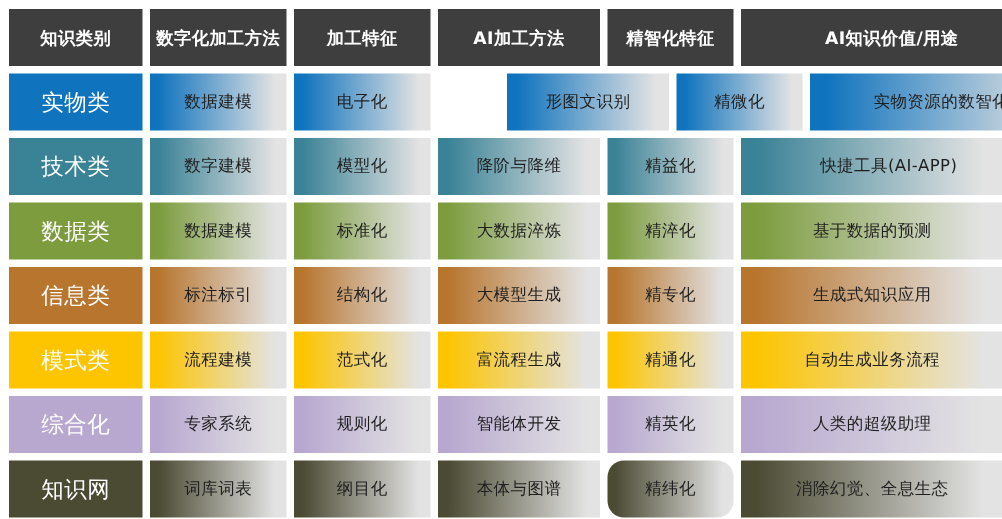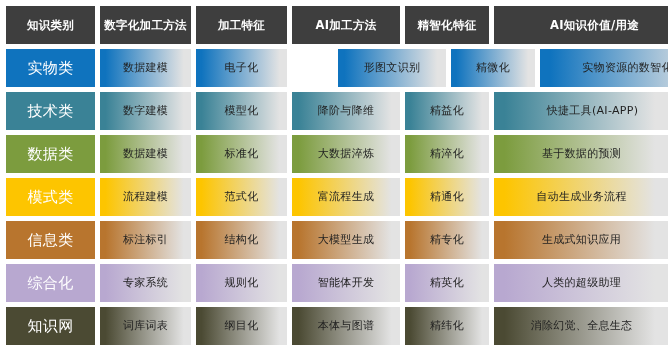--- a/index.html
+++ b/index.html
@@ -98,44 +98,44 @@
     </div>
     <div class="row">
       <div class="cell body-cell solid c0 txt-light" style="background: rgb(124, 156, 62);">数据类</div>
       <div class="cell body-cell grad c1" style="background: linear-gradient(to right, rgb(124, 156, 62) 0%, rgb(124, 156, 62) 6%, rgb(227, 227, 227) 92%, rgb(227, 227, 227) 100%);">数据建模</div>
       <div class="cell body-cell grad c2" style="background: linear-gradient(to right, rgb(124, 156, 62) 0%, rgb(124, 156, 62) 6%, rgb(227, 227, 227) 92%, rgb(227, 227, 227) 100%);">标准化</div>
       <div class="cell body-cell grad c3" style="background: linear-gradient(to right, rgb(124, 156, 62) 0%, rgb(124, 156, 62) 6%, rgb(227, 227, 227) 92%, rgb(227, 227, 227) 100%);">大数据淬炼</div>
       <div class="cell body-cell grad c4" style="background: linear-gradient(to right, rgb(124, 156, 62) 0%, rgb(124, 156, 62) 6%, rgb(227, 227, 227) 92%, rgb(227, 227, 227) 100%);">精淬化</div>
       <div class="cell body-cell grad c5" style="background: linear-gradient(to right, rgb(124, 156, 62) 0%, rgb(124, 156, 62) 6%, rgb(227, 227, 227) 92%, rgb(227, 227, 227) 100%);">基于数据的预测</div>
     </div>
     <div class="row">
+      <div class="cell body-cell solid c0 txt-light" style="background: rgb(184, 117, 46);">信息类</div>
+      <div class="cell body-cell grad c1" style="background: linear-gradient(to right, rgb(184, 117, 46) 0%, rgb(184, 117, 46) 6%, rgb(227, 227, 227) 92%, rgb(227, 227, 227) 100%);">标注标引</div>
+      <div class="cell body-cell grad c2" style="background: linear-gradient(to right, rgb(184, 117, 46) 0%, rgb(184, 117, 46) 6%, rgb(227, 227, 227) 92%, rgb(227, 227, 227) 100%);">结构化</div>
+      <div class="cell body-cell grad c3" style="background: linear-gradient(to right, rgb(184, 117, 46) 0%, rgb(184, 117, 46) 6%, rgb(227, 227, 227) 92%, rgb(227, 227, 227) 100%);">大模型生成</div>
+      <div class="cell body-cell grad c4" style="background: linear-gradient(to right, rgb(184, 117, 46) 0%, rgb(184, 117, 46) 6%, rgb(227, 227, 227) 92%, rgb(227, 227, 227) 100%);">精专化</div>
+      <div class="cell body-cell grad c5" style="background: linear-gradient(to right, rgb(184, 117, 46) 0%, rgb(184, 117, 46) 6%, rgb(227, 227, 227) 92%, rgb(227, 227, 227) 100%);">生成式知识应用</div>
+    </div>
+    <div class="row">
       <div class="cell body-cell solid c0 txt-dark" style="background: rgb(253, 197, 0);">模式类</div>
       <div class="cell body-cell grad c1" style="background: linear-gradient(to right, rgb(253, 197, 0) 0%, rgb(253, 197, 0) 6%, rgb(227, 227, 227) 92%, rgb(227, 227, 227) 100%);">流程建模</div>
       <div class="cell body-cell grad c2" style="background: linear-gradient(to right, rgb(253, 197, 0) 0%, rgb(253, 197, 0) 6%, rgb(227, 227, 227) 92%, rgb(227, 227, 227) 100%);">范式化</div>
       <div class="cell body-cell grad c3" style="background: linear-gradient(to right, rgb(253, 197, 0) 0%, rgb(253, 197, 0) 6%, rgb(227, 227, 227) 92%, rgb(227, 227, 227) 100%);">富流程生成</div>
       <div class="cell body-cell grad c4" style="background: linear-gradient(to right, rgb(253, 197, 0) 0%, rgb(253, 197, 0) 6%, rgb(227, 227, 227) 92%, rgb(227, 227, 227) 100%);">精通化</div>
       <div class="cell body-cell grad c5" style="background: linear-gradient(to right, rgb(253, 197, 0) 0%, rgb(253, 197, 0) 6%, rgb(227, 227, 227) 92%, rgb(227, 227, 227) 100%);">自动生成业务流程</div>
-    </div>
-    <div class="row">
-      <div class="cell body-cell solid c0 txt-light" style="background: rgb(184, 117, 46);">信息类</div>
-      <div class="cell body-cell grad c1" style="background: linear-gradient(to right, rgb(184, 117, 46) 0%, rgb(184, 117, 46) 6%, rgb(227, 227, 227) 92%, rgb(227, 227, 227) 100%);">标注标引</div>
-      <div class="cell body-cell grad c2" style="background: linear-gradient(to right, rgb(184, 117, 46) 0%, rgb(184, 117, 46) 6%, rgb(227, 227, 227) 92%, rgb(227, 227, 227) 100%);">结构化</div>
-      <div class="cell body-cell grad c3" style="background: linear-gradient(to right, rgb(184, 117, 46) 0%, rgb(184, 117, 46) 6%, rgb(227, 227, 227) 92%, rgb(227, 227, 227) 100%);">大模型生成</div>
-      <div class="cell body-cell grad c4" style="background: linear-gradient(to right, rgb(184, 117, 46) 0%, rgb(184, 117, 46) 6%, rgb(227, 227, 227) 92%, rgb(227, 227, 227) 100%);">精专化</div>
-      <div class="cell body-cell grad c5" style="background: linear-gradient(to right, rgb(184, 117, 46) 0%, rgb(184, 117, 46) 6%, rgb(227, 227, 227) 92%, rgb(227, 227, 227) 100%);">生成式知识应用</div>
     </div>
     <div class="row">
       <div class="cell body-cell solid c0 txt-dark" style="background: rgb(184, 168, 208);">综合化</div>
       <div class="cell body-cell grad c1" style="background: linear-gradient(to right, rgb(184, 168, 208) 0%, rgb(184, 168, 208) 6%, rgb(227, 227, 227) 92%, rgb(227, 227, 227) 100%);">专家系统</div>
       <div class="cell body-cell grad c2" style="background: linear-gradient(to right, rgb(184, 168, 208) 0%, rgb(184, 168, 208) 6%, rgb(227, 227, 227) 92%, rgb(227, 227, 227) 100%);">规则化</div>
       <div class="cell body-cell grad c3" style="background: linear-gradient(to right, rgb(184, 168, 208) 0%, rgb(184, 168, 208) 6%, rgb(227, 227, 227) 92%, rgb(227, 227, 227) 100%);">智能体开发</div>
       <div class="cell body-cell grad c4" style="background: linear-gradient(to right, rgb(184, 168, 208) 0%, rgb(184, 168, 208) 6%, rgb(227, 227, 227) 92%, rgb(227, 227, 227) 100%);">精英化</div>
       <div class="cell body-cell grad c5" style="background: linear-gradient(to right, rgb(184, 168, 208) 0%, rgb(184, 168, 208) 6%, rgb(227, 227, 227) 92%, rgb(227, 227, 227) 100%);">人类的超级助理</div>
     </div>
     <div class="row">
       <div class="cell body-cell solid c0 txt-light" style="background: rgb(75, 74, 51);">知识网</div>
       <div class="cell body-cell grad c1" style="background: linear-gradient(to right, rgb(75, 74, 51) 0%, rgb(75, 74, 51) 6%, rgb(227, 227, 227) 92%, rgb(227, 227, 227) 100%);">词库词表</div>
       <div class="cell body-cell grad c2" style="background: linear-gradient(to right, rgb(75, 74, 51) 0%, rgb(75, 74, 51) 6%, rgb(227, 227, 227) 92%, rgb(227, 227, 227) 100%);">纲目化</div>
       <div class="cell body-cell grad c3" style="background: linear-gradient(to right, rgb(75, 74, 51) 0%, rgb(75, 74, 51) 6%, rgb(227, 227, 227) 92%, rgb(227, 227, 227) 100%);">本体与图谱</div>
-      <div class="cell body-cell grad c4" style="background: linear-gradient(to right, rgb(75, 74, 51) 0%, rgb(75, 74, 51) 6%, rgb(227, 227, 227) 92%, rgb(227, 227, 227) 100%);">精纬化</div>
+      <div class="cell body-cell grad c4" style="background: linear-gradient(to right, rgb(75, 74, 51) 0%, rgb(75, 74, 51) 6%, rgb(227, 227, 227) 92%, rgb(227, 227, 227) 100%); border-radius: 11px;">精纬化</div>
       <div class="cell body-cell grad c5" style="background: linear-gradient(to right, rgb(75, 74, 51) 0%, rgb(75, 74, 51) 6%, rgb(227, 227, 227) 92%, rgb(227, 227, 227) 100%);">消除幻觉、全息生态</div>
     </div>
   </div>
 
 </body></html>

